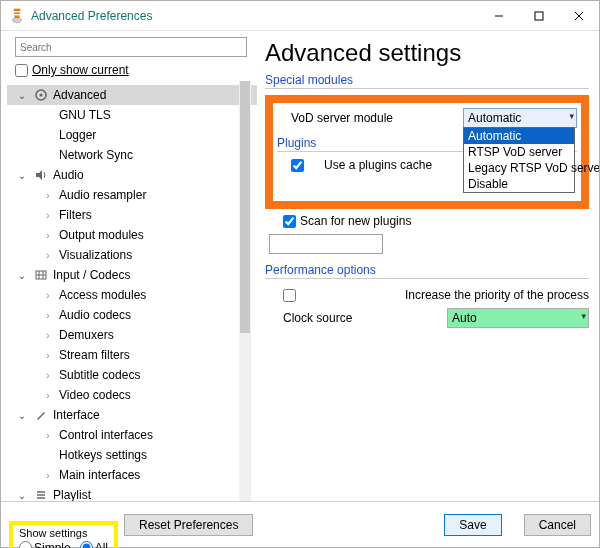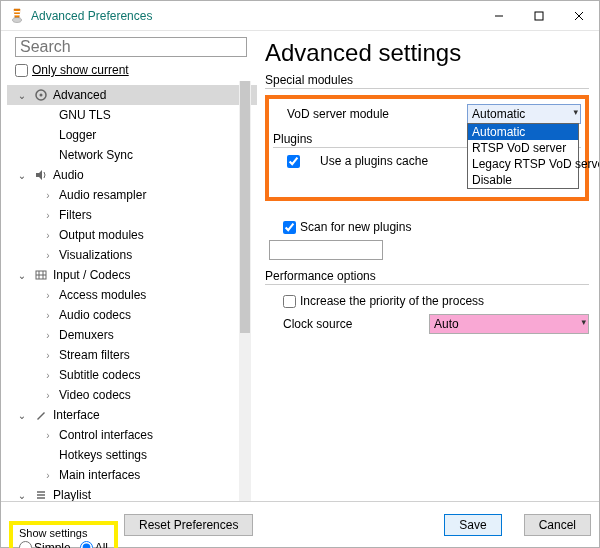--- a/index.html
+++ b/index.html
@@ -5,38 +5,38 @@
 * { box-sizing: border-box; margin: 0; padding: 0; font-family: "Segoe UI", Tahoma, sans-serif; font-size: 12px; }
 html, body { width: 600px; height: 548px; background: #fff; overflow: hidden; }
 .window { width: 600px; height: 548px; border: 1px solid #b0b0b0; display: flex; flex-direction: column; background: #fff; }
 .titlebar { height: 30px; display: flex; align-items: center; padding: 0 0 0 8px; border-bottom: 1px solid #e5e5e5; }
 .titlebar .icon { width: 16px; height: 16px; margin-right: 6px; }
 .titlebar .title { flex: 1; font-size: 12px; color: #0f766e; }
 .titlebar .winbtn { width: 40px; height: 30px; display: flex; align-items: center; justify-content: center; color: #000; }
 .body { flex: 1; display: flex; overflow: hidden; }
 .left { width: 256px; display: flex; flex-direction: column; border-right: 0; padding: 6px 0 0 6px; }
 .search-wrap { padding: 0 4px 4px 8px; }
-.search { width: 232px; height: 20px; border: 1px solid #a0a0a0; padding: 2px 4px; font-size: 16px; color: #555; }
+.search { width: 232px; height: 20px; border: 1px solid #a0a0a0; padding: 2px 4px; font-size: 10px; color: #555; }
 .onlyshow { padding: 2px 4px 4px 8px; display: flex; align-items: center; gap: 4px; font-size: 12px; text-decoration: underline; }
 .tree { flex: 1; overflow: hidden; padding: 4px 0 0 0; position: relative; }
 .tree-scroll { position: absolute; right: 6px; top: 0; bottom: 0; width: 12px; background: #f0f0f0; }
 .tree-scroll .thumb { position: absolute; left: 1px; right: 1px; top: 0; height: 60%; background: #c8c8c8; }
 .tree-item { display: flex; align-items: center; height: 20px; padding-left: 8px; gap: 4px; cursor: default; }
 .tree-item.section { font-weight: 400; }
 .tree-item.selected { background: #d8d8d8; }
 .tree-item .exp { width: 14px; text-align: center; color: #555; font-size: 10px; }
 .tree-item .iconbox { width: 16px; height: 16px; display: flex; align-items: center; justify-content: center; color: #666; }
 .tree-item.sub { padding-left: 34px; }
 .tree-item.sub .exp { width: 14px; color: #888; }
 .tree-item .label { white-space: nowrap; }
 .right { flex: 1; display: flex; flex-direction: column; padding: 6px 10px 0 8px; overflow: hidden; }
 .right h1 { font-size: 24px; font-weight: 400; margin: 2px 0 6px 0; }
 .subtext { font-size: 12px; color: #333; margin-bottom: 8px; }
-.section-head { font-size: 12px; color: #000000; border-bottom: 1px solid #ccc; padding-bottom: 1px; margin-bottom: 6px; }
-.highlight-box { border: 4px solid #f97316; padding: 2px 4px 26px 4px; margin-bottom: 16px; position: relative; }
+.section-head { font-size: 12px; color: #1d4ed8; border-bottom: 1px solid #ccc; padding-bottom: 1px; margin-bottom: 6px; }
+.highlight-box { border: 8px solid #f97316; padding: 2px 4px 26px 4px; margin-bottom: 2px; position: relative; }
 .field-row { display: flex; align-items: center; margin: 3px 0; }
 .field-row .lbl { flex: 1; }
 .field-row .lbl.indent { padding-left: 14px; }
 .combo { width: 114px; height: 20px; border: 1px solid #7a9fd6; background: #e9f0fb; display: flex; align-items: center; padding: 0 4px; position: relative; font-size: 12px; }
 .combo .arrow { position: absolute; right: 2px; top: 2px; font-size: 9px; color: #333; }
 .dropdown { position: absolute; right: 6px; top: 24px; width: 112px; border: 1px solid #646464; background: #fff; z-index: 50; }
 .dropdown .opt { padding: 1px 4px; font-size: 12px; white-space: nowrap; }
 .dropdown .opt.sel { background: #0a64c8; color: #fff; }
 .checkbox-row { display: flex; align-items: center; gap: 4px; margin: 3px 0; }
 .checkbox-row input { margin: 0; }
@@ -254,28 +254,28 @@
         <input type="checkbox" checked="" style="">
         <span>Scan for new plugins</span>
       </div>
 
       <div class="field-row" style="padding-left:4px;">
         <input class="textfield" style="">
       </div>
 
       <div class="section-head" style="margin-top:6px;">Performance options</div>
 
-      <div class="checkbox-row" style="padding-left:18px;">
+      <div class="checkbox-row" style="padding-left:18px;justify-content:space-between;">
         <input type="checkbox" style="">
         <span>Increase the priority of the process</span>
       </div>
 
       <div class="field-row" style="padding-left:4px;">
         <span class="lbl indent">Clock source</span>
-        <div class="combo" style="background:#f9a8d4;border-color:#adadad;width:160px;align-items:center;">
+        <div class="combo" style="background:#86efac;border-color:#adadad;width:142px;align-items:center;">
           <span>Auto</span>
           <span class="arrow">▾</span>
         </div>
       </div>
     </div>
   </div>
 
   <div class="footer">
     <div class="footer-left">
       <div class="highlight-footer">

